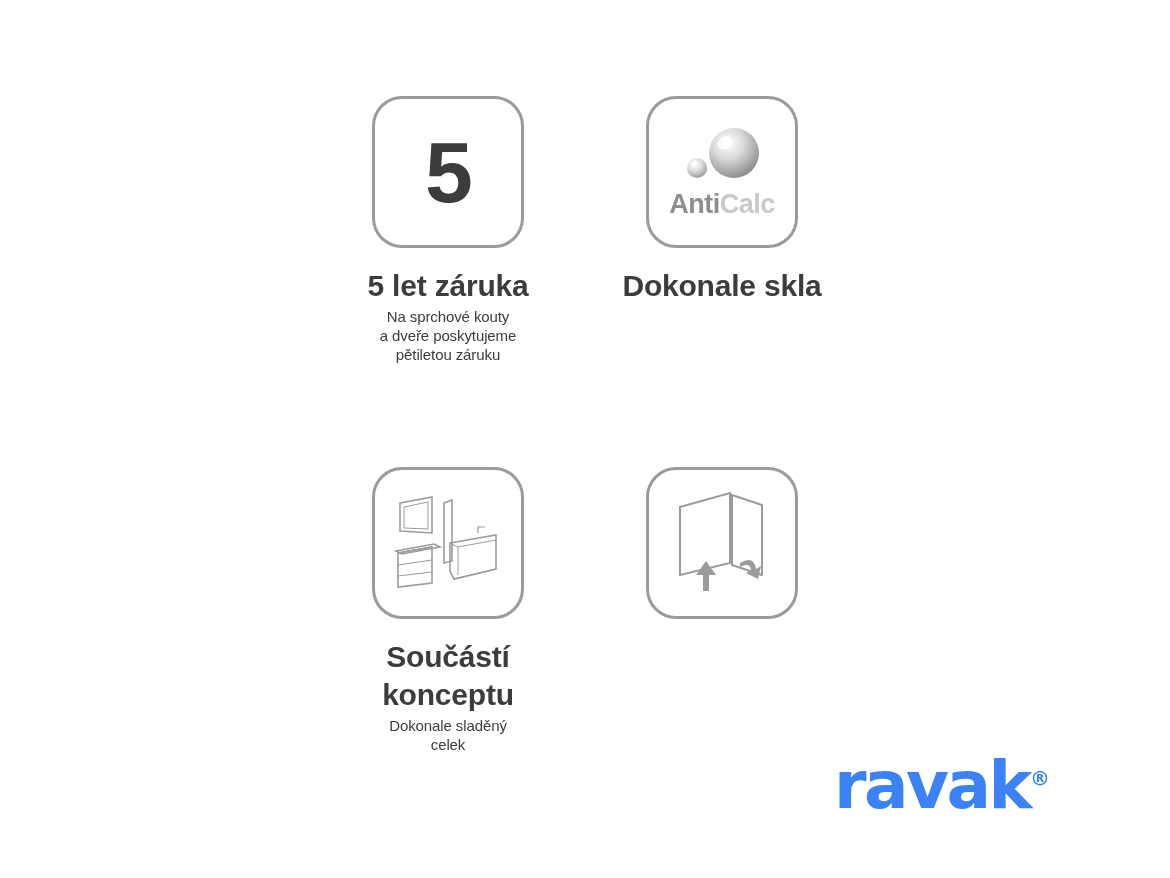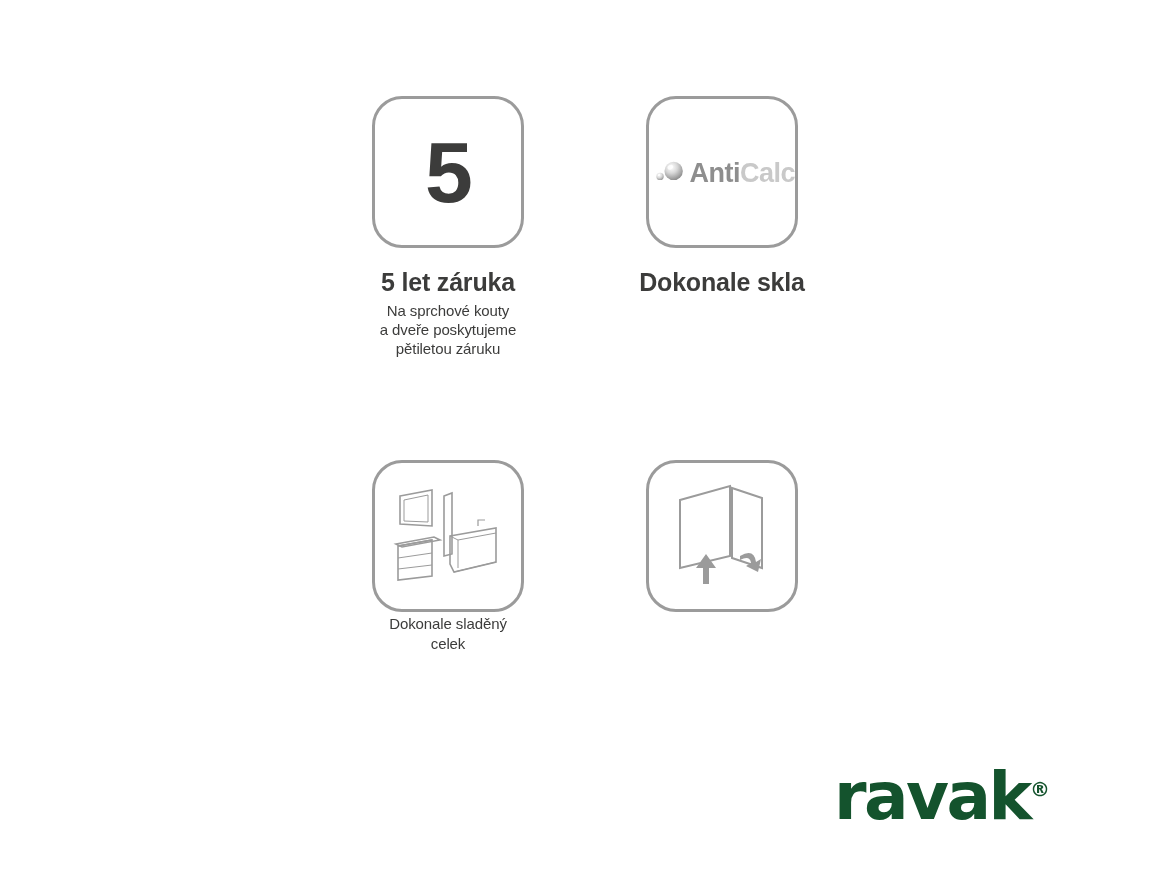--- a/index.html
+++ b/index.html
@@ -48,21 +48,21 @@
     border: 3px solid #9b9b9b;
     border-radius: 30px;
     box-sizing: border-box;
     display: flex;
     align-items: center;
     justify-content: center;
     background: #ffffff;
   }
   .feature-title {
     margin-top: 19px;
-    font-size: 25px;
+    font-size: 30px;
     font-weight: bold;
     color: #3c3c3b;
     line-height: 1.27;
     text-align: center;
     letter-spacing: -0.2px;
   }
   .feature-desc {
     margin-top: 2px;
     font-size: 15px;
     color: #3c3c3b;
@@ -72,38 +72,39 @@
   }
   .big-number {
     font-size: 86px;
     font-weight: bold;
     color: #3c3c3b;
     line-height: 1;
     letter-spacing: -2px;
   }
   .anticalc {
     display: flex;
+    flex-direction: column;
     align-items: center;
     justify-content: center;
     width: 100%;
     height: 100%;
   }
   .anticalc-word {
     font-size: 27px;
     font-weight: bold;
     letter-spacing: -0.5px;
     margin-top: 2px;
   }
   .anticalc-word .anti { color: #8e8e8e; }
   .anticalc-word .calc { color: #c9c9c9; }
   .logo {
     position: absolute;
     right: 120px;
-    bottom: 48px;
-    color: #14532d;
+    bottom: 59px;
+    color: #3b82f6;
     font-size: 66px;
     font-weight: bold;
     letter-spacing: -2.5px;
     font-family: "DejaVu Sans", sans-serif;
     line-height: 1;
   }
   .logo sup {
     font-size: 20px;
     vertical-align: super;
     letter-spacing: 0;
@@ -181,20 +182,22 @@
               <path d="M58 52 L104 44 L104 78 L62 88 L58 80 Z"></path>
               <path d="M58 52 L66 56 L104 49" stroke-width="1"></path>
               <path d="M66 56 L66 84" stroke-width="1"></path>
 
               <path d="M62 88 L104 78" stroke-width="1"></path>
 
               <path d="M86 42 L86 36 L93 36" stroke-width="1.2"></path>
             </g>
           </svg>
         </div>
+        <div class="feature-title" style="white-space: pre-line;">Součástí
+konceptu</div>
         <div class="feature-desc" style="white-space: pre-line;">Dokonale sladěný
 celek</div>
       </div>
 
       <div class="feature">
         <div class="icon-box">
           <svg width="104" height="108" viewBox="0 0 104 108">
             <g fill="none" stroke="#9b9b9b" stroke-width="2">
 
               <path d="M10 18 L60 4 L60 74 L10 86 Z"></path>

